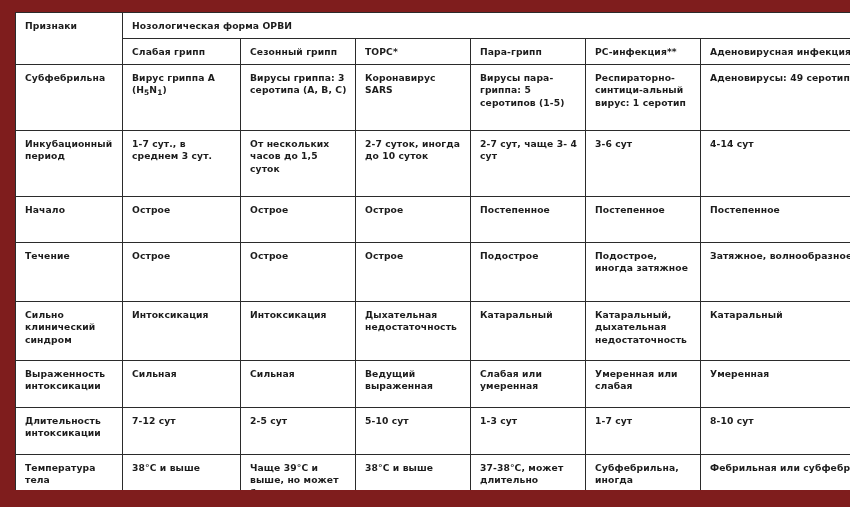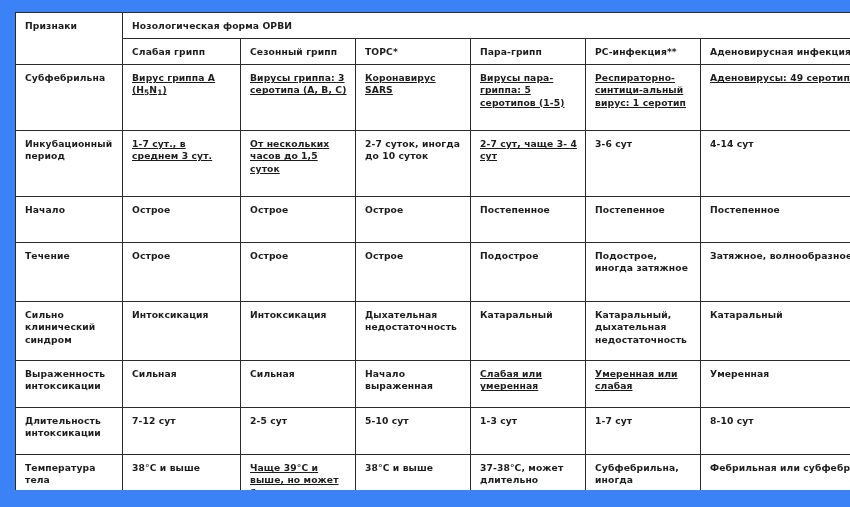--- a/index.html
+++ b/index.html
@@ -14,21 +14,21 @@
     overflow: hidden;
     font-family: "DejaVu Sans", "Liberation Sans", sans-serif;
     color: #1c1c1c;
     -webkit-font-smoothing: antialiased;
   }
 
   #page {
     position: relative;
     width: 850px;
     height: 507px;
-    background: #3b82f6;
+    background: #7f1d1d;
     overflow: hidden;
   }
 
   
   #table-scroll {
     position: absolute;
     left: 15px;
     top: 12px;
     width: 1010px;
     height: 478px;
@@ -62,21 +62,20 @@
     text-align: left;
     background: #ffffff;
     word-wrap: break-word;
     overflow-wrap: break-word;
   }
 
   
   td.just {
     text-align: justify;
     text-align-last: left;
-    text-decoration: underline;
   }
 
   th.hdr {
     font-weight: 600;
   }
 
   .rowlabel {
     font-weight: 600;
   }
 
@@ -176,21 +175,21 @@
           <td>Дыхательная недостаточность</td>
           <td>Катаральный</td>
           <td>Катаральный, дыхательная недостаточность</td>
           <td>Катаральный</td>
         </tr>
 
         <tr>
           <td class="rowlabel tall-g">Выраженность интоксикации</td>
           <td>Сильная</td>
           <td>Сильная</td>
-          <td>Начало выраженная</td>
+          <td>Ведущий выраженная</td>
           <td class="just">Слабая или умеренная</td>
           <td class="just">Умеренная или слабая</td>
           <td>Умеренная</td>
         </tr>
 
         <tr>
           <td class="rowlabel tall-g">Длительность интоксикации</td>
           <td>7-12 сут</td>
           <td>2-5 сут</td>
           <td>5-10 сут</td>

